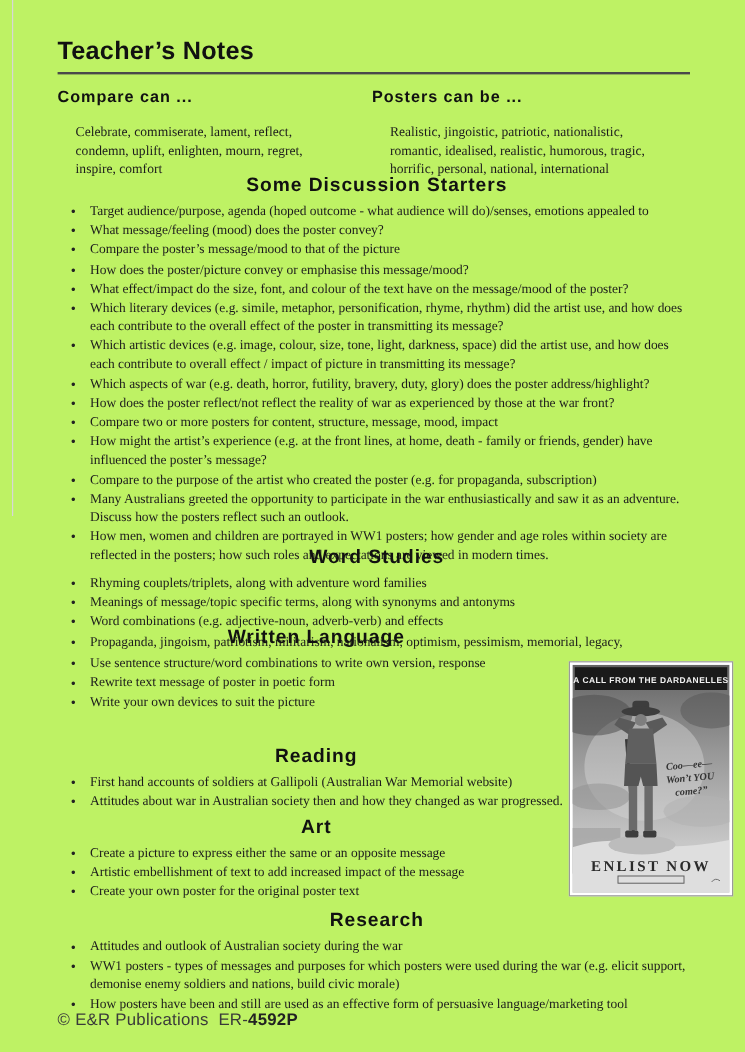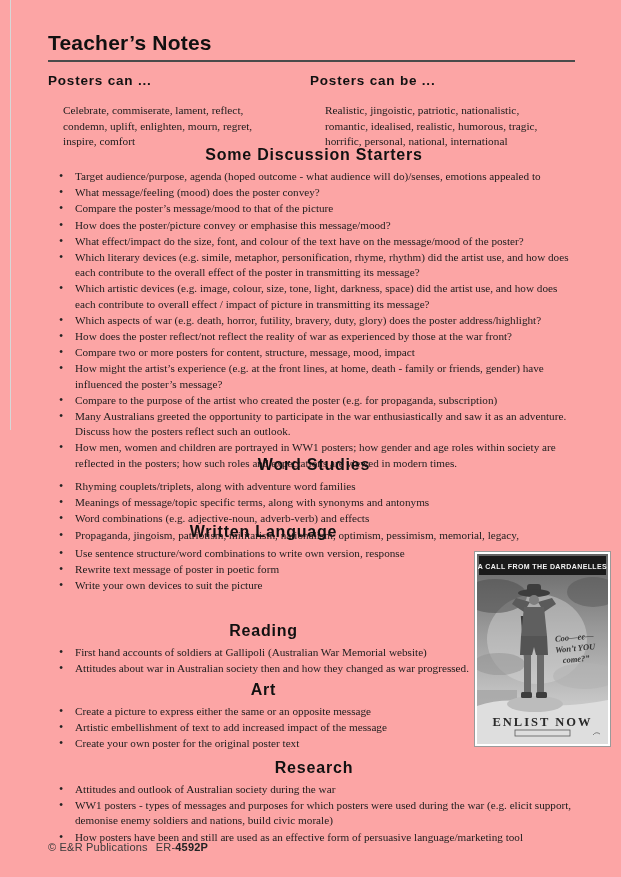--- a/index.html
+++ b/index.html
@@ -1,17 +1,17 @@
 <!DOCTYPE html>
 <html><head>
 <meta charset="utf-8">
 <style>
   html,body { margin:0; padding:0; background:#e8e8e8; }
   .page {
-    position:relative; width:621px; height:877px; background:#fca5a5;
+    position:relative; width:621px; height:877px; background:#bef264;
     font-family:"Liberation Serif", serif; color:#1c1c1c; overflow:hidden;
     margin:0 auto;
   }
   .edge-line { position:absolute; left:10px; top:0; width:1px; height:430px; background:#d7d7d7; }
 
   .abs { position:absolute; left:48px; width:527px; }
 
   .title {
     font-family:"Liberation Sans", sans-serif; font-weight:bold;
     font-size:21px; color:#111; margin:0 0 5px 0; letter-spacing:0.2px;
@@ -43,40 +43,40 @@
   .narrow { width:426px; }
 
   .poster {
     position:absolute; left:474px; top:551px; width:137px; height:196px;
     background:#ffffff; border:1px solid #9a9a9a; box-sizing:border-box; padding:2px;
   }
   .poster svg { display:block; width:131px; height:190px; }
 
   .footer {
     position:absolute; left:48px; top:841px;
-    font-family:"Liberation Sans", sans-serif; font-size:11px; color:#3a3a3a;
+    font-family:"Liberation Sans", sans-serif; font-size:14px; color:#3a3a3a;
     letter-spacing:0.2px;
   }
   .footer .code { margin-left:8px; }
   .footer .code-bold { font-weight:bold; color:#222; }
 </style>
 </head>
 <body>
 
 <div class="page">
   <div class="edge-line"></div>
 
   <div class="abs" style="top:31px;">
     <h1 class="title">Teacher’s Notes</h1>
     <div class="title-rule"></div>
   </div>
 
   <div class="abs two-col" style="top:73px;">
     <div class="col col-left">
-      <div class="col-heading">Posters can ...</div>
+      <div class="col-heading">Compare can ...</div>
       <p class="col-body">Celebrate, commiserate, lament, reflect, condemn, uplift, enlighten, mourn, regret, inspire, comfort</p>
     </div>
     <div class="col col-right">
       <div class="col-heading">Posters can be ...</div>
       <p class="col-body">Realistic, jingoistic, patriotic, nationalistic, romantic, idealised, realistic, humorous, tragic, horrific, personal, national, international</p>
     </div>
   </div>
 
   <div class="abs" style="top:146px;">
     <div class="section-heading">Some Discussion Starters</div>

